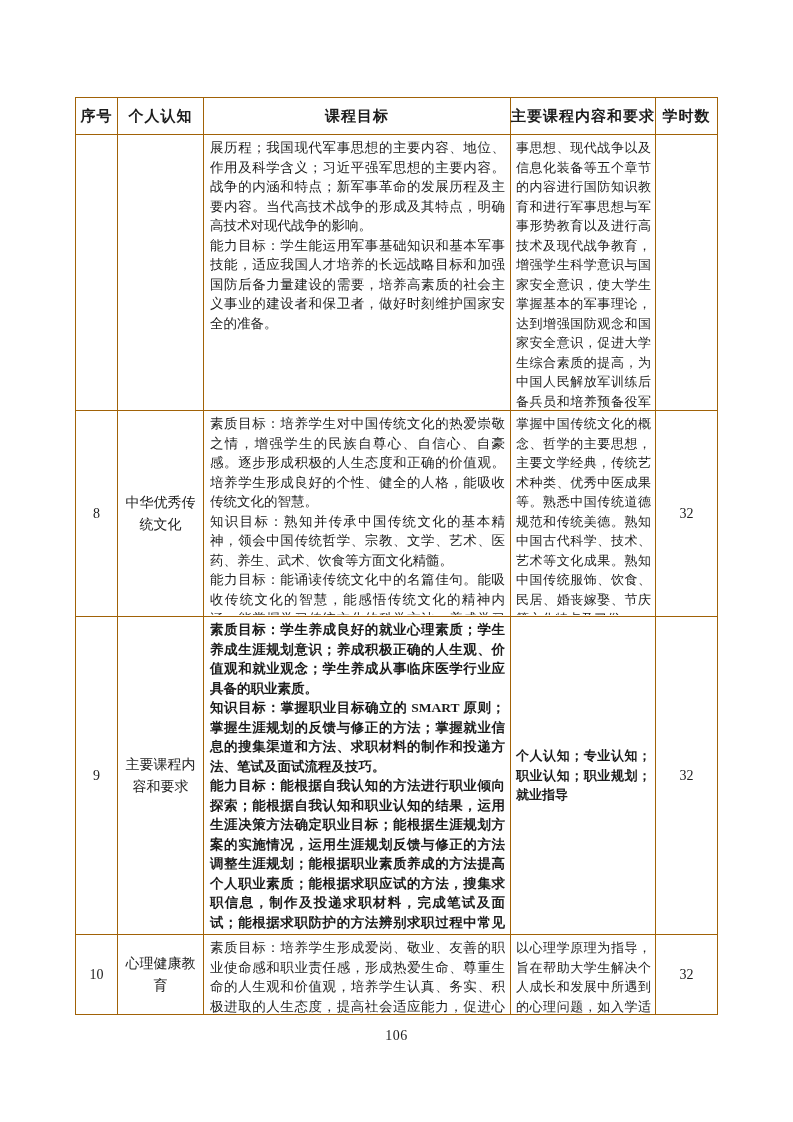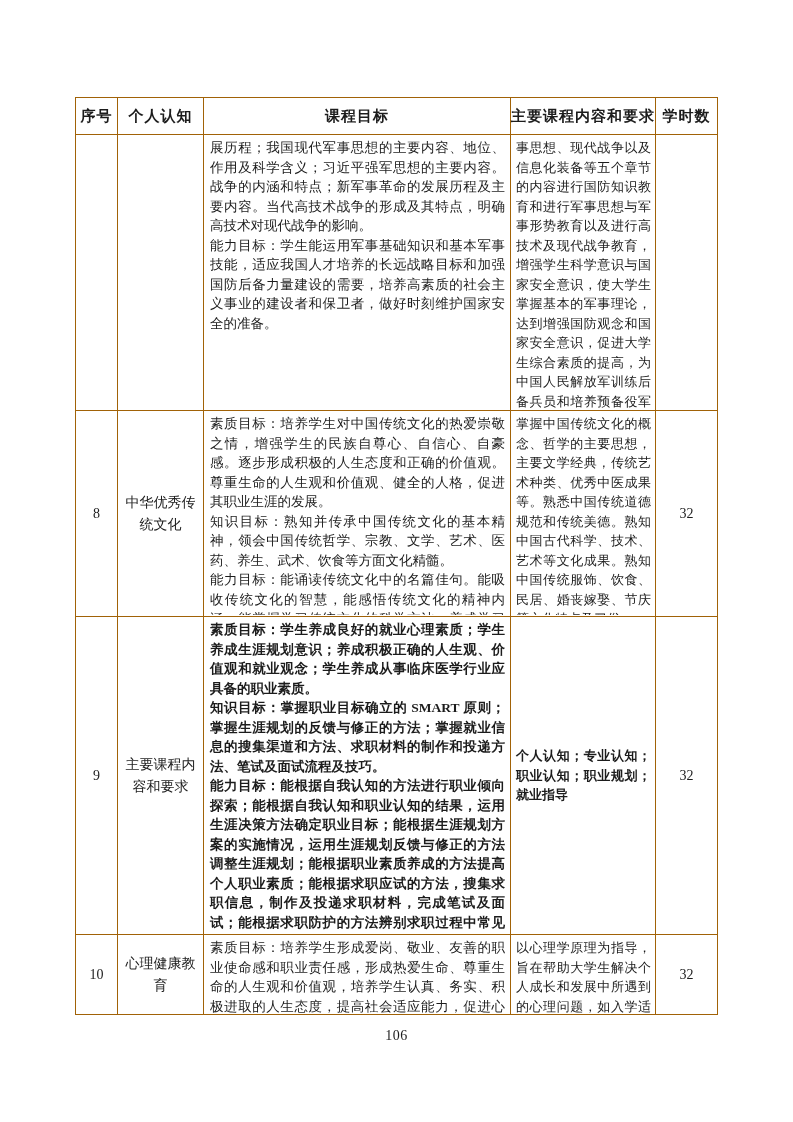--- a/index.html
+++ b/index.html
@@ -107,21 +107,21 @@
               <div class="para">事思想、现代战争以及信息化装备等五个章节的内容进行国防知识教育和进行军事思想与军事形势教育以及进行高技术及现代战争教育，增强学生科学意识与国家安全意识，使大学生掌握基本的军事理论，达到增强国防观念和国家安全意识，促进大学生综合素质的提高，为中国人民解放军训练后备兵员和培养预备役军官打下坚实的基础。</div>
             </div>
         </td>
         <td class="c"></td>
       </tr>
       <tr class="r2">
         <td class="c">8</td>
         <td class="c">中华优秀传统文化</td>
         <td class="vtop">
           <div class="txt">
-              <div class="para">素质目标：培养学生对中国传统文化的热爱崇敬之情，增强学生的民族自尊心、自信心、自豪感。逐步形成积极的人生态度和正确的价值观。尊重生命的人生观和价值观、健全的人格，促进其职业生涯的发展。</div>
+              <div class="para">素质目标：培养学生对中国传统文化的热爱崇敬之情，增强学生的民族自尊心、自信心、自豪感。逐步形成积极的人生态度和正确的价值观。培养学生形成良好的个性、健全的人格，能吸收传统文化的智慧。</div>
               <div class="para">知识目标：熟知并传承中国传统文化的基本精神，领会中国传统哲学、宗教、文学、艺术、医药、养生、武术、饮食等方面文化精髓。</div>
               <div class="para">能力目标：能诵读传统文化中的名篇佳句。能吸收传统文化的智慧，能感悟传统文化的精神内涵。能掌握学习传统文化的科学方法，养成学习传统文化的良好习惯。</div>
             </div>
         </td>
         <td class="vtop">
           <div class="txt narrow">
               <div class="para">掌握中国传统文化的概念、哲学的主要思想，主要文学经典，传统艺术种类、优秀中医成果等。熟悉中国传统道德规范和传统美德。熟知中国古代科学、技术、艺术等文化成果。熟知中国传统服饰、饮食、民居、婚丧嫁娶、节庆等文化特点及习俗。</div>
             </div>
         </td>
         <td class="c">32</td>

